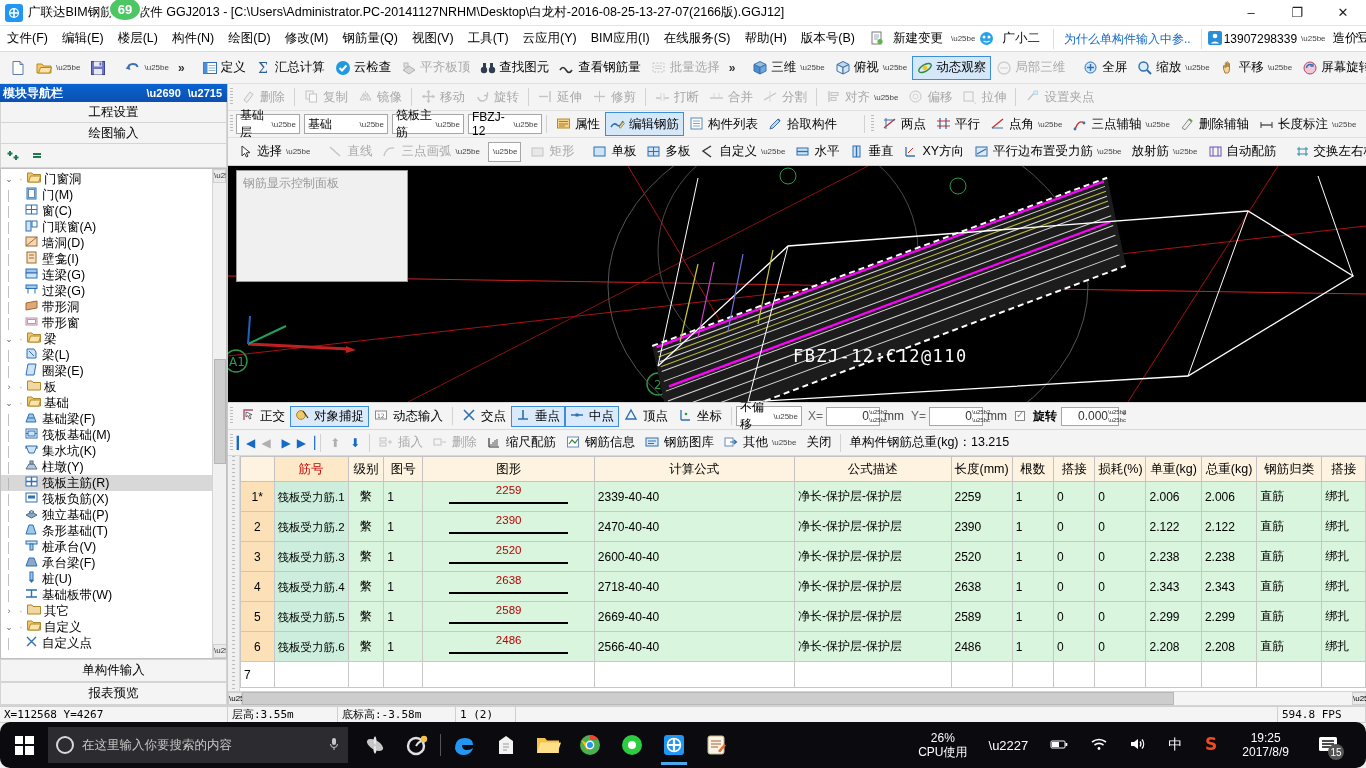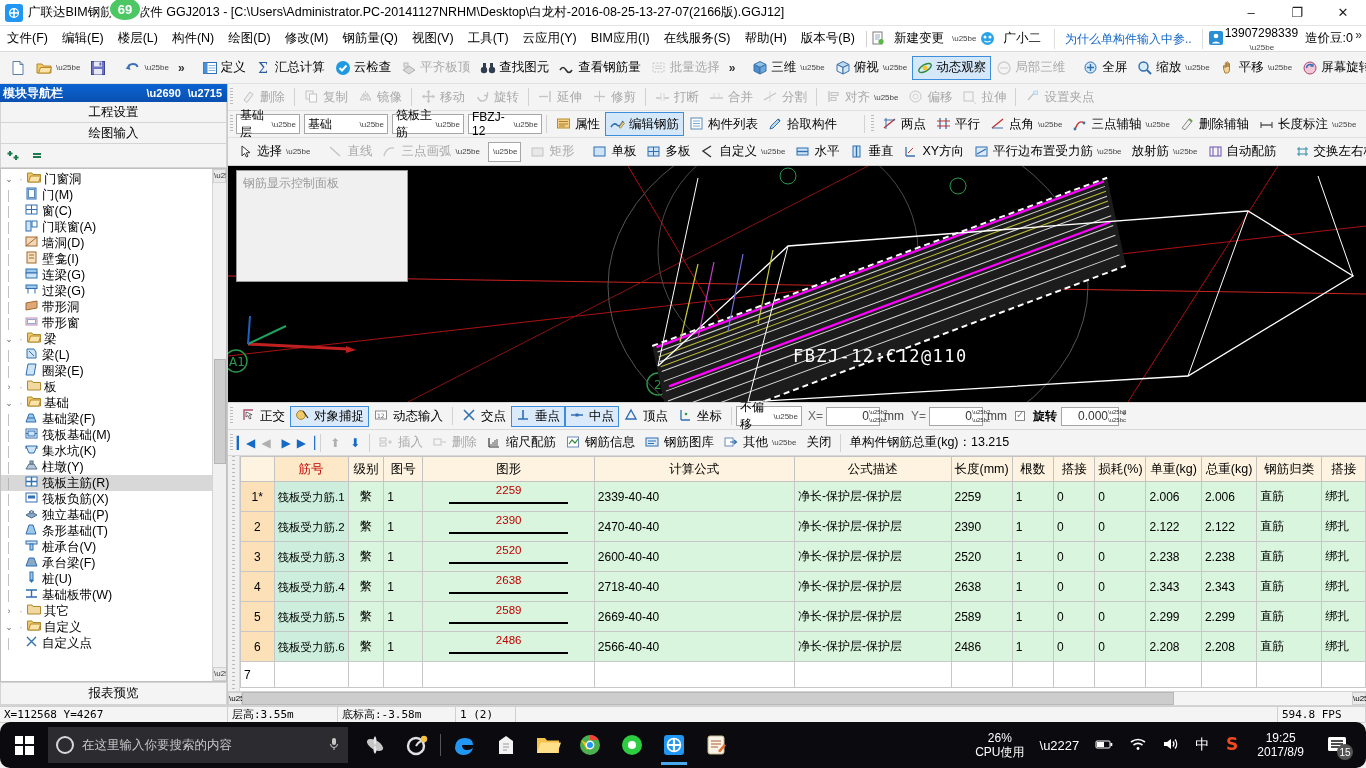--- a/index.html
+++ b/index.html
@@ -41,21 +41,21 @@
     height: 26px; background: #ffffff; display: flex; align-items: center;
     border-bottom: 1px solid #dcdcdc; flex: 0 0 26px; position: relative;
   }
   .menu-item { padding: 3px 7px; font-size: 12.5px; color: #000; white-space: nowrap; }
   .menu-sep { width: 1px; height: 16px; background: #d0d0d0; margin: 0 4px; }
   .mb-link {
     color: #1569c7; font-size: 12px; padding: 0 10px; white-space: nowrap;
     border-left: 1px solid #dedede; border-right: 1px solid #dedede; margin: 0 6px;
     height: 20px; line-height: 20px;
   }
-  .mb-acct { font-size: 12px; color: #000; display: flex; align-items: center; gap: 3px; white-space: nowrap; flex-direction: column; }
+  .mb-acct { font-size: 12px; color: #000; display: flex; align-items: center; gap: 3px; white-space: nowrap; }
   .mb-more { position: absolute; right: 4px; top: 2px; font-size: 12px; color: #333; }
 
   
   .toolrow {
     background: #f4f4f4; display: flex; align-items: center;
     border-bottom: 1px solid #e0e0e0; flex: 0 0 auto;
   }
   .tr1 { height: 32px; }
   .tbtn {
     display: flex; align-items: center; gap: 3px; padding: 2px 5px; font-size: 12.5px;
@@ -173,21 +173,21 @@
   .win-logo { width: 19px; height: 19px; display: grid; grid-template-columns: 1fr 1fr; grid-template-rows: 1fr 1fr; gap: 2px; }
   .win-logo div { background: #fff; }
   .tb-search {
     width: 300px; height: 36px; background: #2b2b30; display: flex; align-items: center;
     padding: 0 8px; gap: 8px; color: #c8c8c8; font-size: 12.5px;
   }
   .tb-circle { width: 18px; height: 18px; border: 2px solid #d8d8d8; border-radius: 50%; flex: 0 0 18px; }
   .tb-icons { display: flex; align-items: center; gap: 4px; margin-left: 8px; }
   .tb-ic { width: 38px; height: 40px; display: flex; align-items: center; justify-content: center; position: relative; }
   .tb-ic.active:after { content: ""; position: absolute; bottom: 0; left: 6px; right: 6px; height: 3px; background: #4aa8ee; }
-  .tray { margin-left: auto; display: flex; align-items: center; gap: 15px; color: #fff; font-size: 12px; padding-right: 11px; }
+  .tray { margin-left: auto; display: flex; align-items: center; gap: 21px; color: #fff; font-size: 12px; padding-right: 20px; }
   .tray-clock { text-align: center; line-height: 14px; font-size: 12px; }
   .tray-action { width: 36px; height: 46px; display: flex; align-items: center; justify-content: center; position: relative; }
   .tray-badge { position: absolute; right: 2px; bottom: 8px; width: 16px; height: 16px; background: #555; color: #fff; border-radius: 50%; font-size: 10px; display: flex; align-items: center; justify-content: center; }
   .cpu { text-align: center; line-height: 14px; font-size: 12px; color: #fff; }
 </style>
 </head>
 <body>
 
 <div class="app">
 
@@ -992,20 +992,21 @@
                 </svg></span>
               <span class="tlabel">自定义点</span>
             </div>
           </div>
         <div class="tree-scroll">
           <div class="ts-up">\u25b2</div>
           <div class="ts-thumb"></div>
           <div class="ts-dn">\u25bc</div>
         </div>
       </div>
+      <div class="sb-bottom">单构件输入</div>
       <div class="sb-bottom">报表预览</div>
     </div>
 
     <div class="right">
 
       <div class="canvas-wrap">
         <svg width="1138" height="236" viewBox="0 0 1138 236" style="position:absolute;left:0;top:0">
           <rect width="1138" height="236" fill="#000"></rect>
 
           <path d="M0 110 L1138 128" stroke="#cc2222" stroke-width="1"></path>

